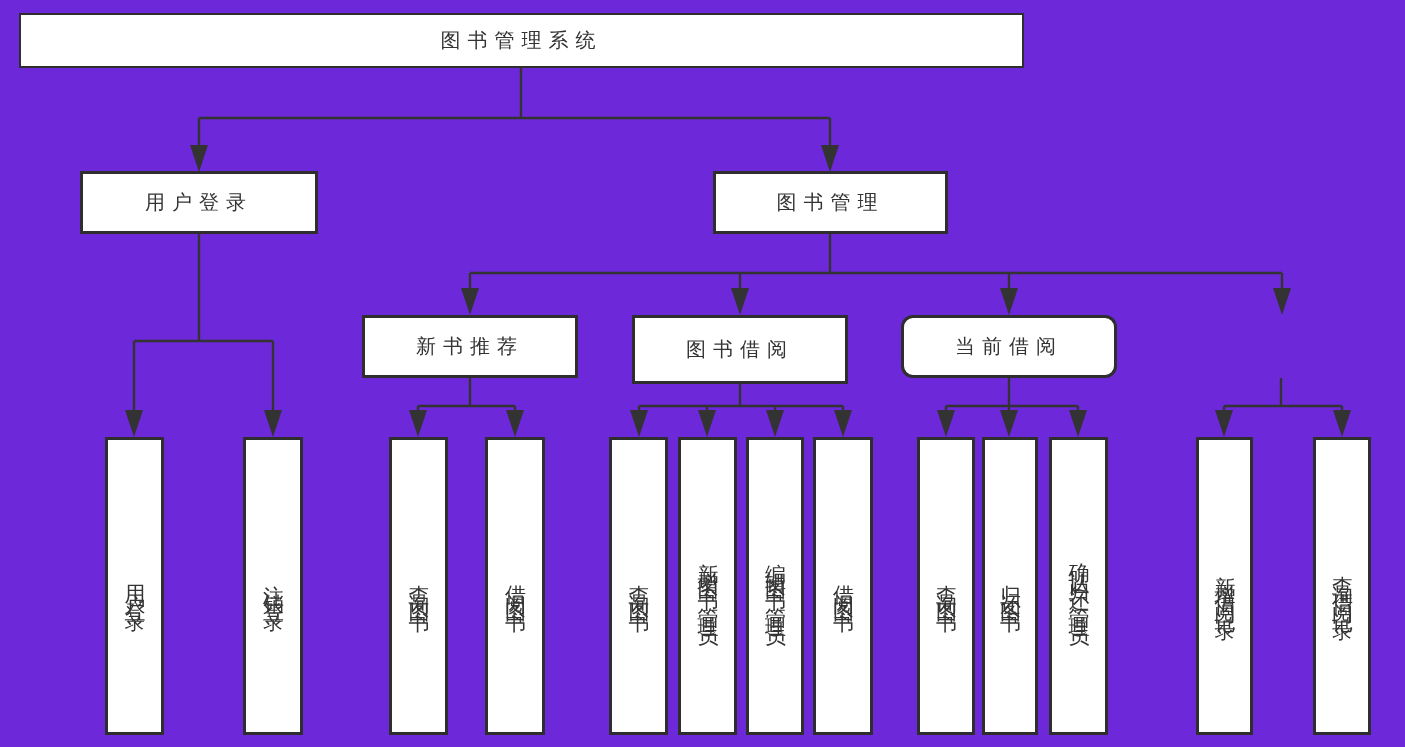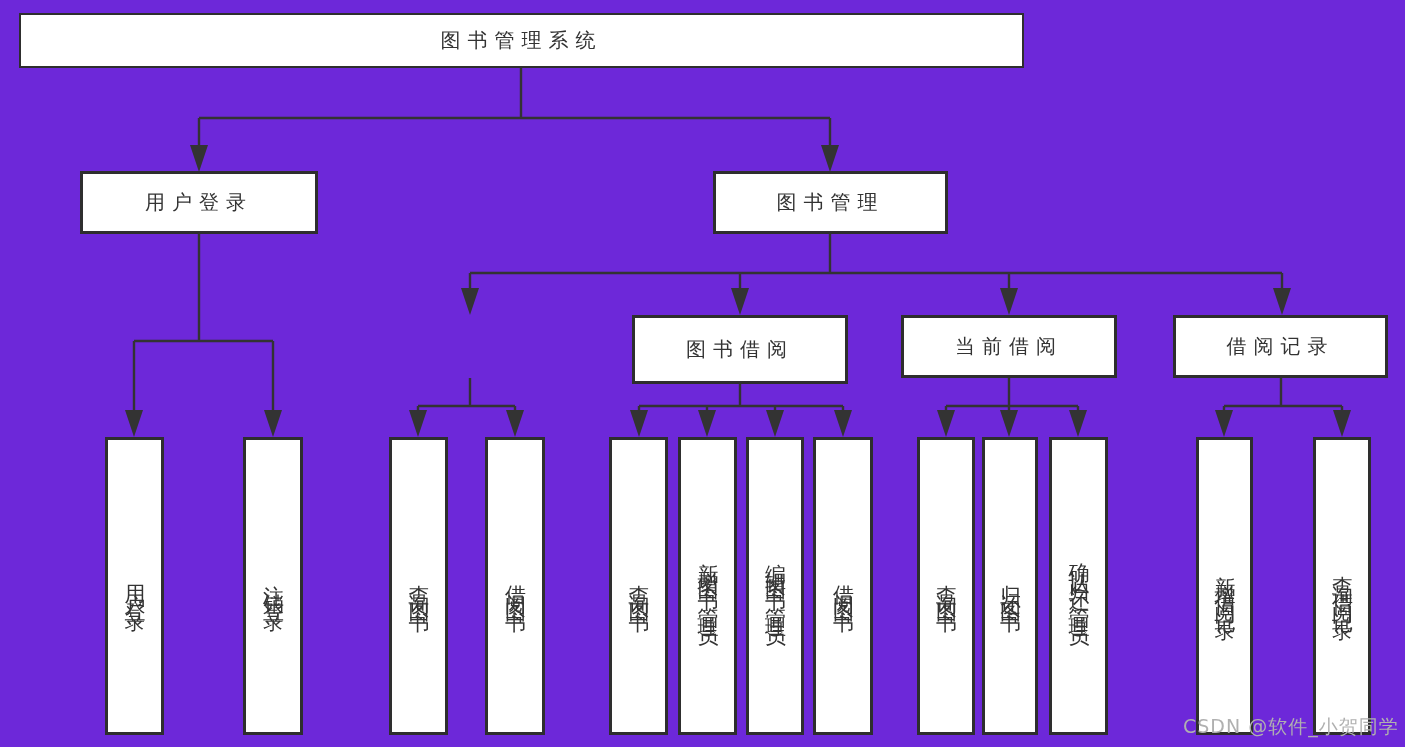--- a/index.html
+++ b/index.html
@@ -112,28 +112,28 @@
     <span>图书管理系统</span>
   </div>
 
   <div class="box" style="left:80px;top:171px;width:238px;height:63px;">
     <span>用户登录</span>
   </div>
   <div class="box" style="left:713px;top:171px;width:235px;height:63px;text-align:right;">
     <span>图书管理</span>
   </div>
 
+  <div class="box" style="left:362px;top:315px;width:216px;height:63px;">
+    <span>新书推荐</span>
+  </div>
   <div class="box" style="left:632px;top:315px;width:216px;height:69px;">
     <span>图书借阅</span>
   </div>
-  <div class="box" style="left:901px;top:315px;width:216px;height:63px;">
+  <div class="box" style="left:901px;top:315px;width:216px;height:63px;border-radius:12px;">
     <span>当前借阅</span>
-  </div>
-  <div class="box" style="left:1173px;top:315px;width:215px;height:63px;">
-    <span>借阅记录</span>
   </div>
 
   <div class="vbox" style="left:105px;width:59px;">
     <span>用户登录</span>
   </div>
   <div class="vbox" style="left:243px;width:60px;">
     <span>注销登录</span>
   </div>
 
   <div class="vbox" style="left:389px;width:59px;">
@@ -166,15 +166,14 @@
     <span>确认归还（管理员）</span>
   </div>
 
   <div class="vbox" style="left:1196px;width:57px;">
     <span>新增借阅记录</span>
   </div>
   <div class="vbox" style="left:1313px;width:58px;">
     <span>查询借阅记录</span>
   </div>
 
-  <div class="watermark">CSDN @软件_小贺同学</div>
 
 </div>
 
 </body></html>

